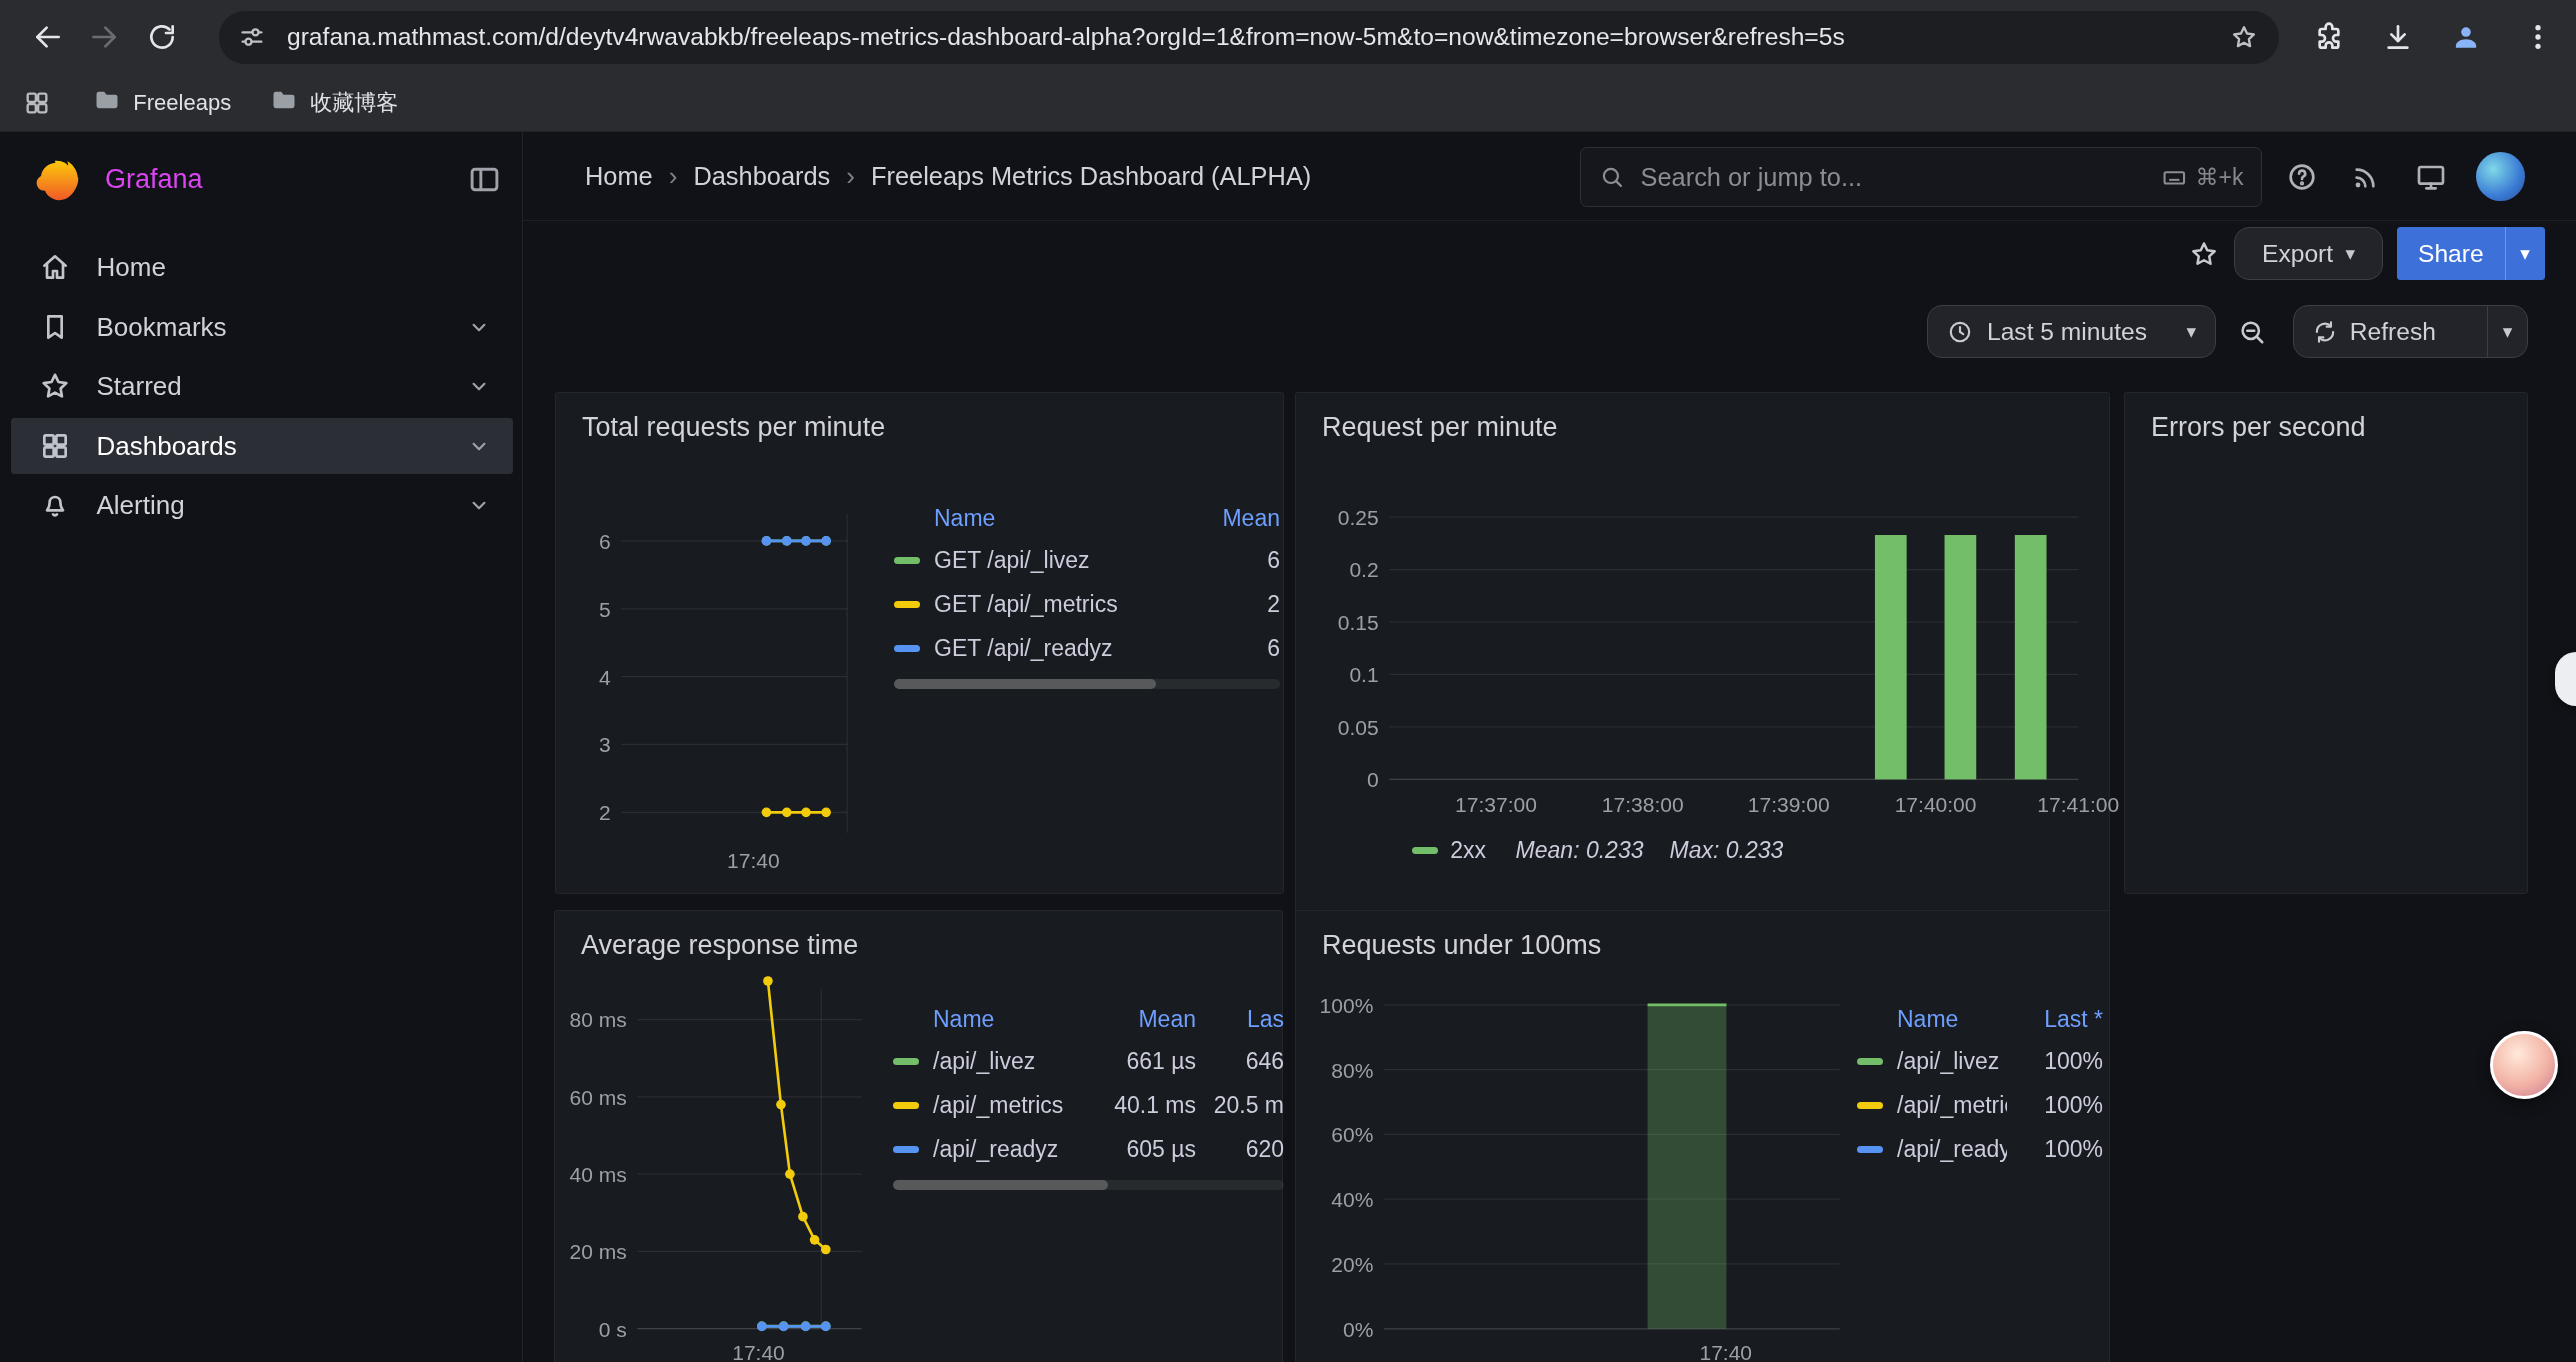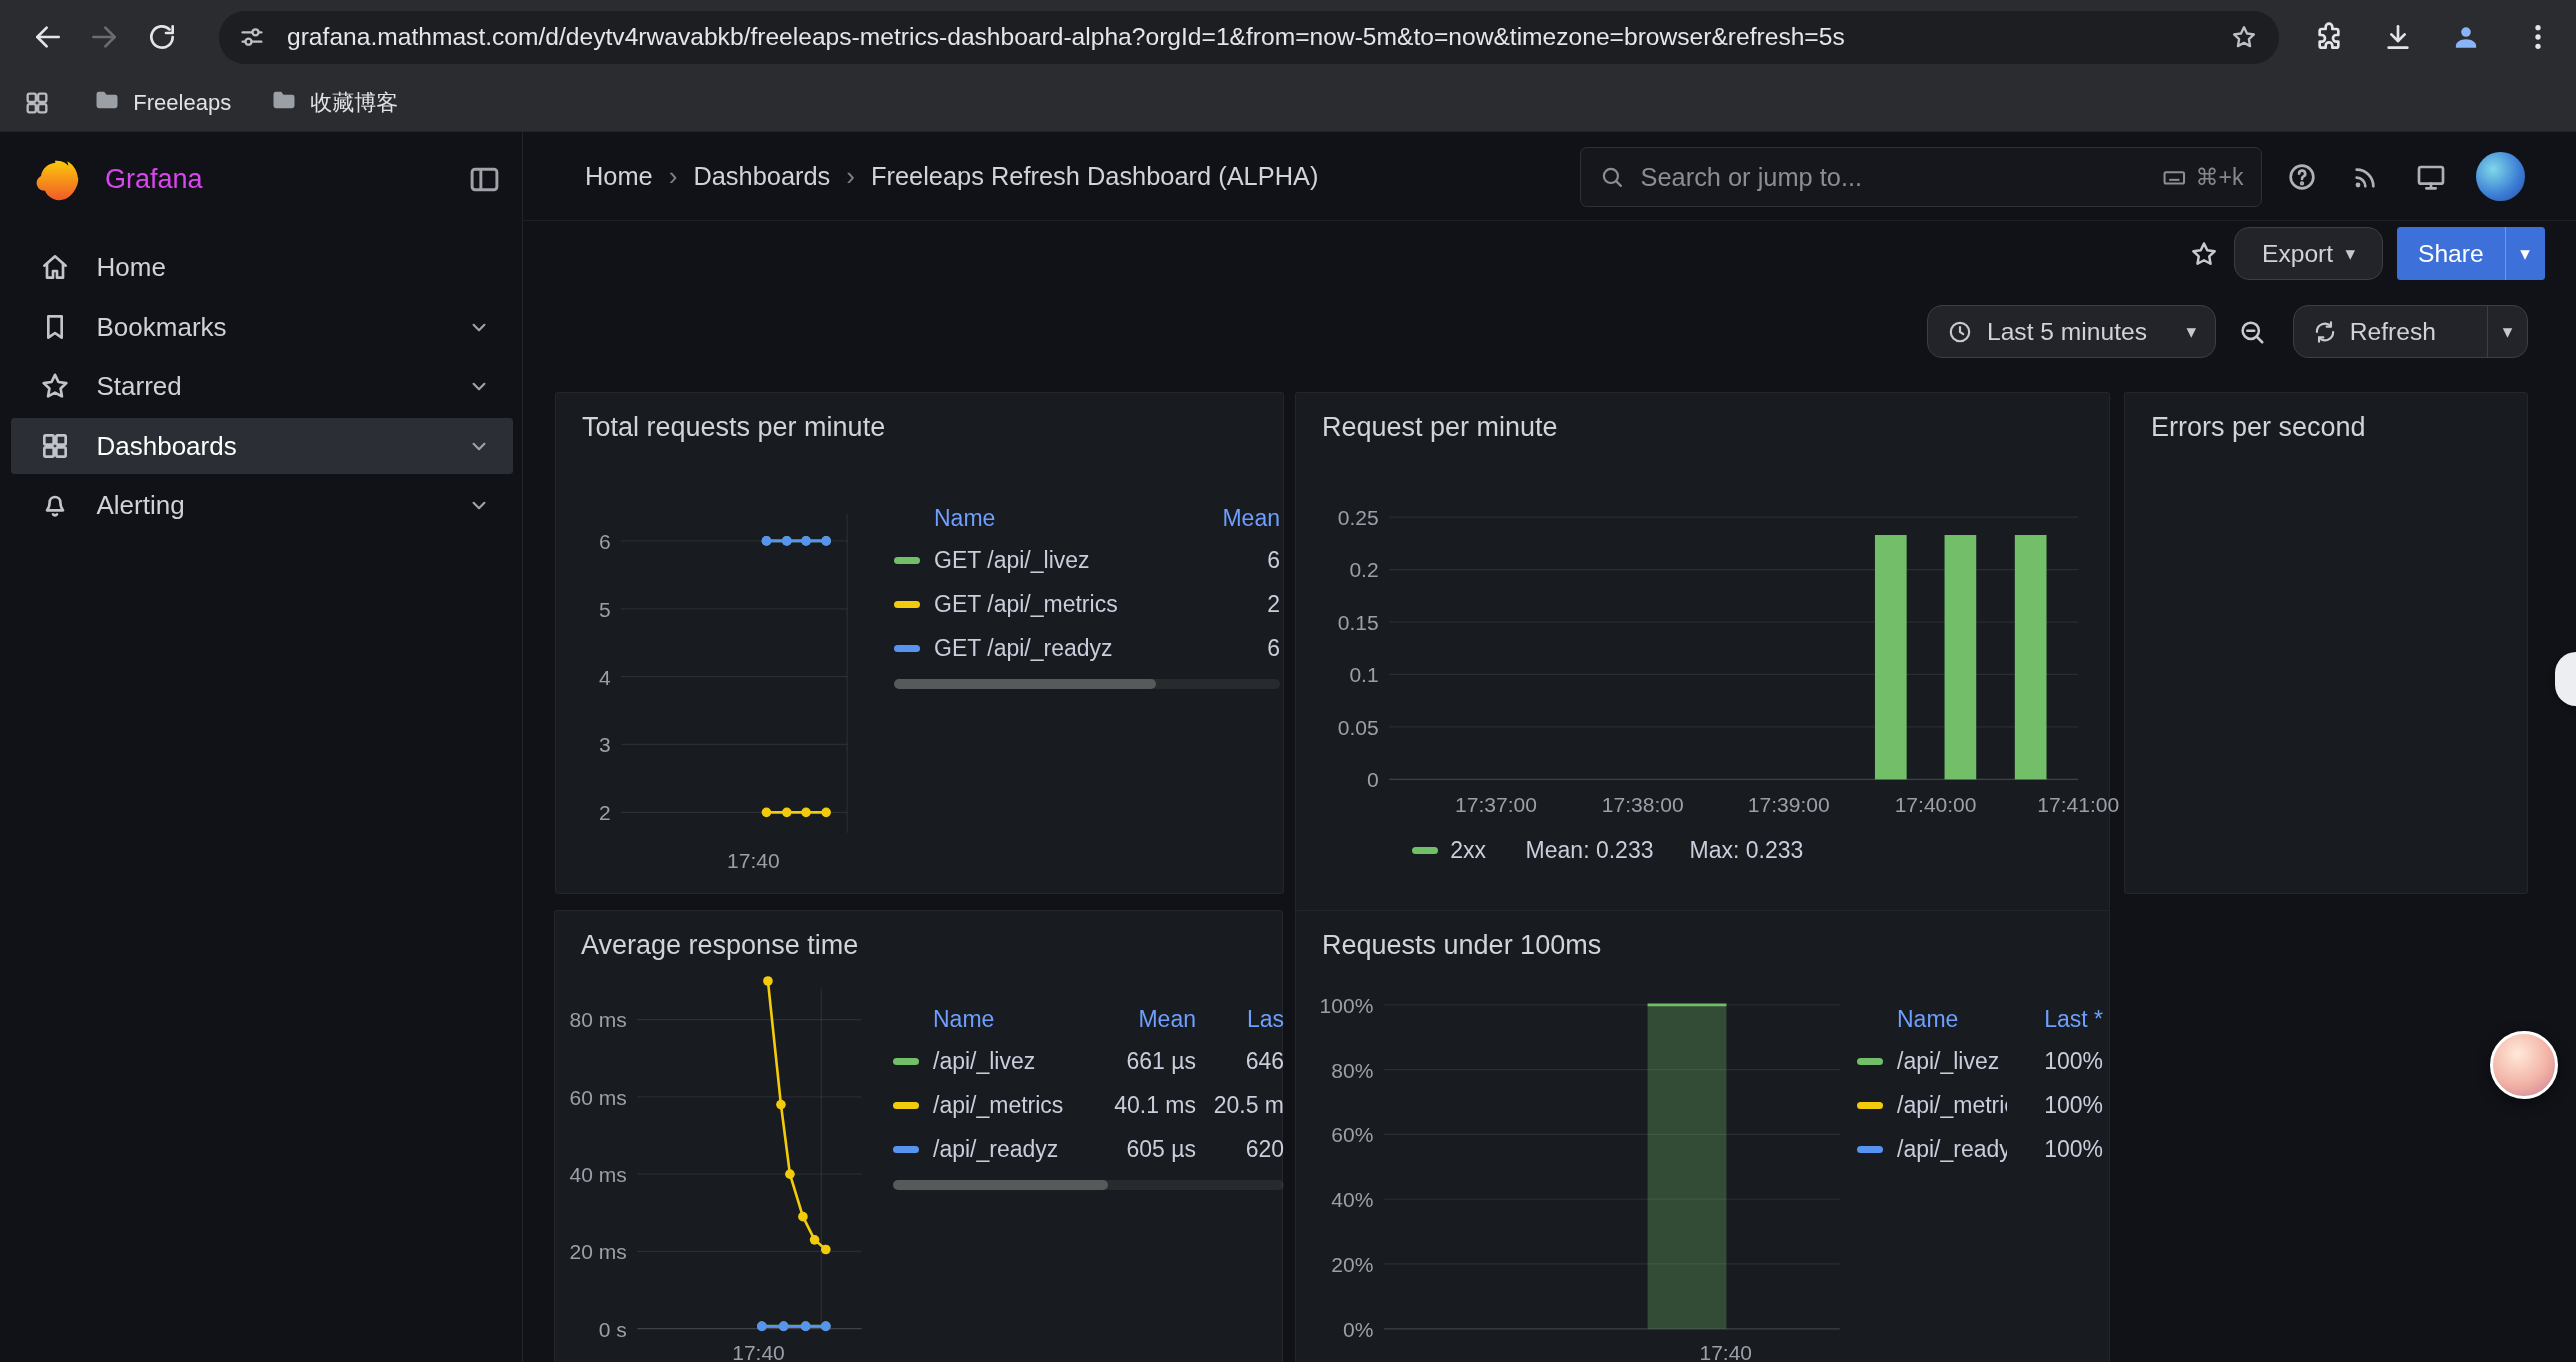--- a/index.html
+++ b/index.html
@@ -87,21 +87,21 @@
   .lg-row{display:flex;height:44px;align-items:center;}
   .lg-name{flex:1;display:flex;align-items:center;gap:14px;white-space:nowrap;overflow:hidden;}
   .lg-hname{flex:1;padding-left:40px;white-space:nowrap;}
   .lg-val{text-align:right;white-space:nowrap;flex:none;}
   .lg-dash{width:26px;height:7px;border-radius:3.5px;flex:none;display:inline-block;}
   .lg-scroll{margin-top:8.8px;height:10.5px;border-radius:5.3px;background:rgba(255,255,255,0.07);}
   .lg-thumb{height:10.5px;border-radius:5.3px;background:rgba(255,255,255,0.22);}
   .legend-inline{position:absolute;display:flex;align-items:center;font-size:23px;color:#ccccdc;
                  white-space:nowrap;}
   .legend-inline .lg-dash{margin-right:12.3px;}
-  .legend-inline .lg-stat{margin-left:36px;}
+  .legend-inline .lg-stat{margin-left:26px;font-style:italic;}
   .legend-inline span[data-name="legend-series-name"]{margin-right:3.5px;}
 
   
   #float-avatar{position:absolute;left:2490px;top:1031px;width:68px;height:68px;border-radius:50%;
                 border:3.5px solid #ffffff;box-shadow:0 3.5px 12.3px rgba(0,0,0,0.5);
                 background:radial-gradient(circle at 40% 32%, #ffe9d9, #f2b3a6 55%, #c87890);}
   #edge-handle{position:absolute;left:2555px;top:652px;width:21px;height:54px;background:#eceef1;
                border-radius:27px 0 0 27px;box-shadow:0 1.8px 7px rgba(0,0,0,0.45);}
 </style>
 </head>
@@ -270,21 +270,21 @@
   </aside>
 
   <div id="main" data-name="grafana-main">
 
     <div id="gf-header" data-name="grafana-header">
       <div id="breadcrumb" data-name="breadcrumb">
         <span class="crumb" data-name="breadcrumb-home">Home</span>
         <span class="crumb-sep" data-name="breadcrumb-separator-icon">›</span>
         <span class="crumb" data-name="breadcrumb-dashboards">Dashboards</span>
         <span class="crumb-sep" data-name="breadcrumb-separator-icon">›</span>
-        <span class="crumb" data-name="breadcrumb-current">Freeleaps Refresh Dashboard (ALPHA)</span>
+        <span class="crumb" data-name="breadcrumb-current">Freeleaps Metrics Dashboard (ALPHA)</span>
       </div>
       <div id="search-box" data-name="search-box">
         <svg data-name="search-icon" viewBox="0 0 24 24" fill="none" stroke="currentColor" stroke-width="2" stroke-linecap="round">
             <circle cx="11" cy="11" r="6.5"></circle>
             <path d="m15.8 15.8 4.4 4.4"></path>
           </svg>
         <input data-name="search-input" placeholder="Search or jump to..." style="">
         <span class="kbd" data-name="keyboard-shortcut">
           <svg data-name="keyboard-icon" viewBox="0 0 24 24" fill="none" stroke="currentColor" stroke-width="2" style="width:24.6px;height:24.6px">
               <rect x="2.5" y="7" width="19" height="11" rx="1.5"></rect>

